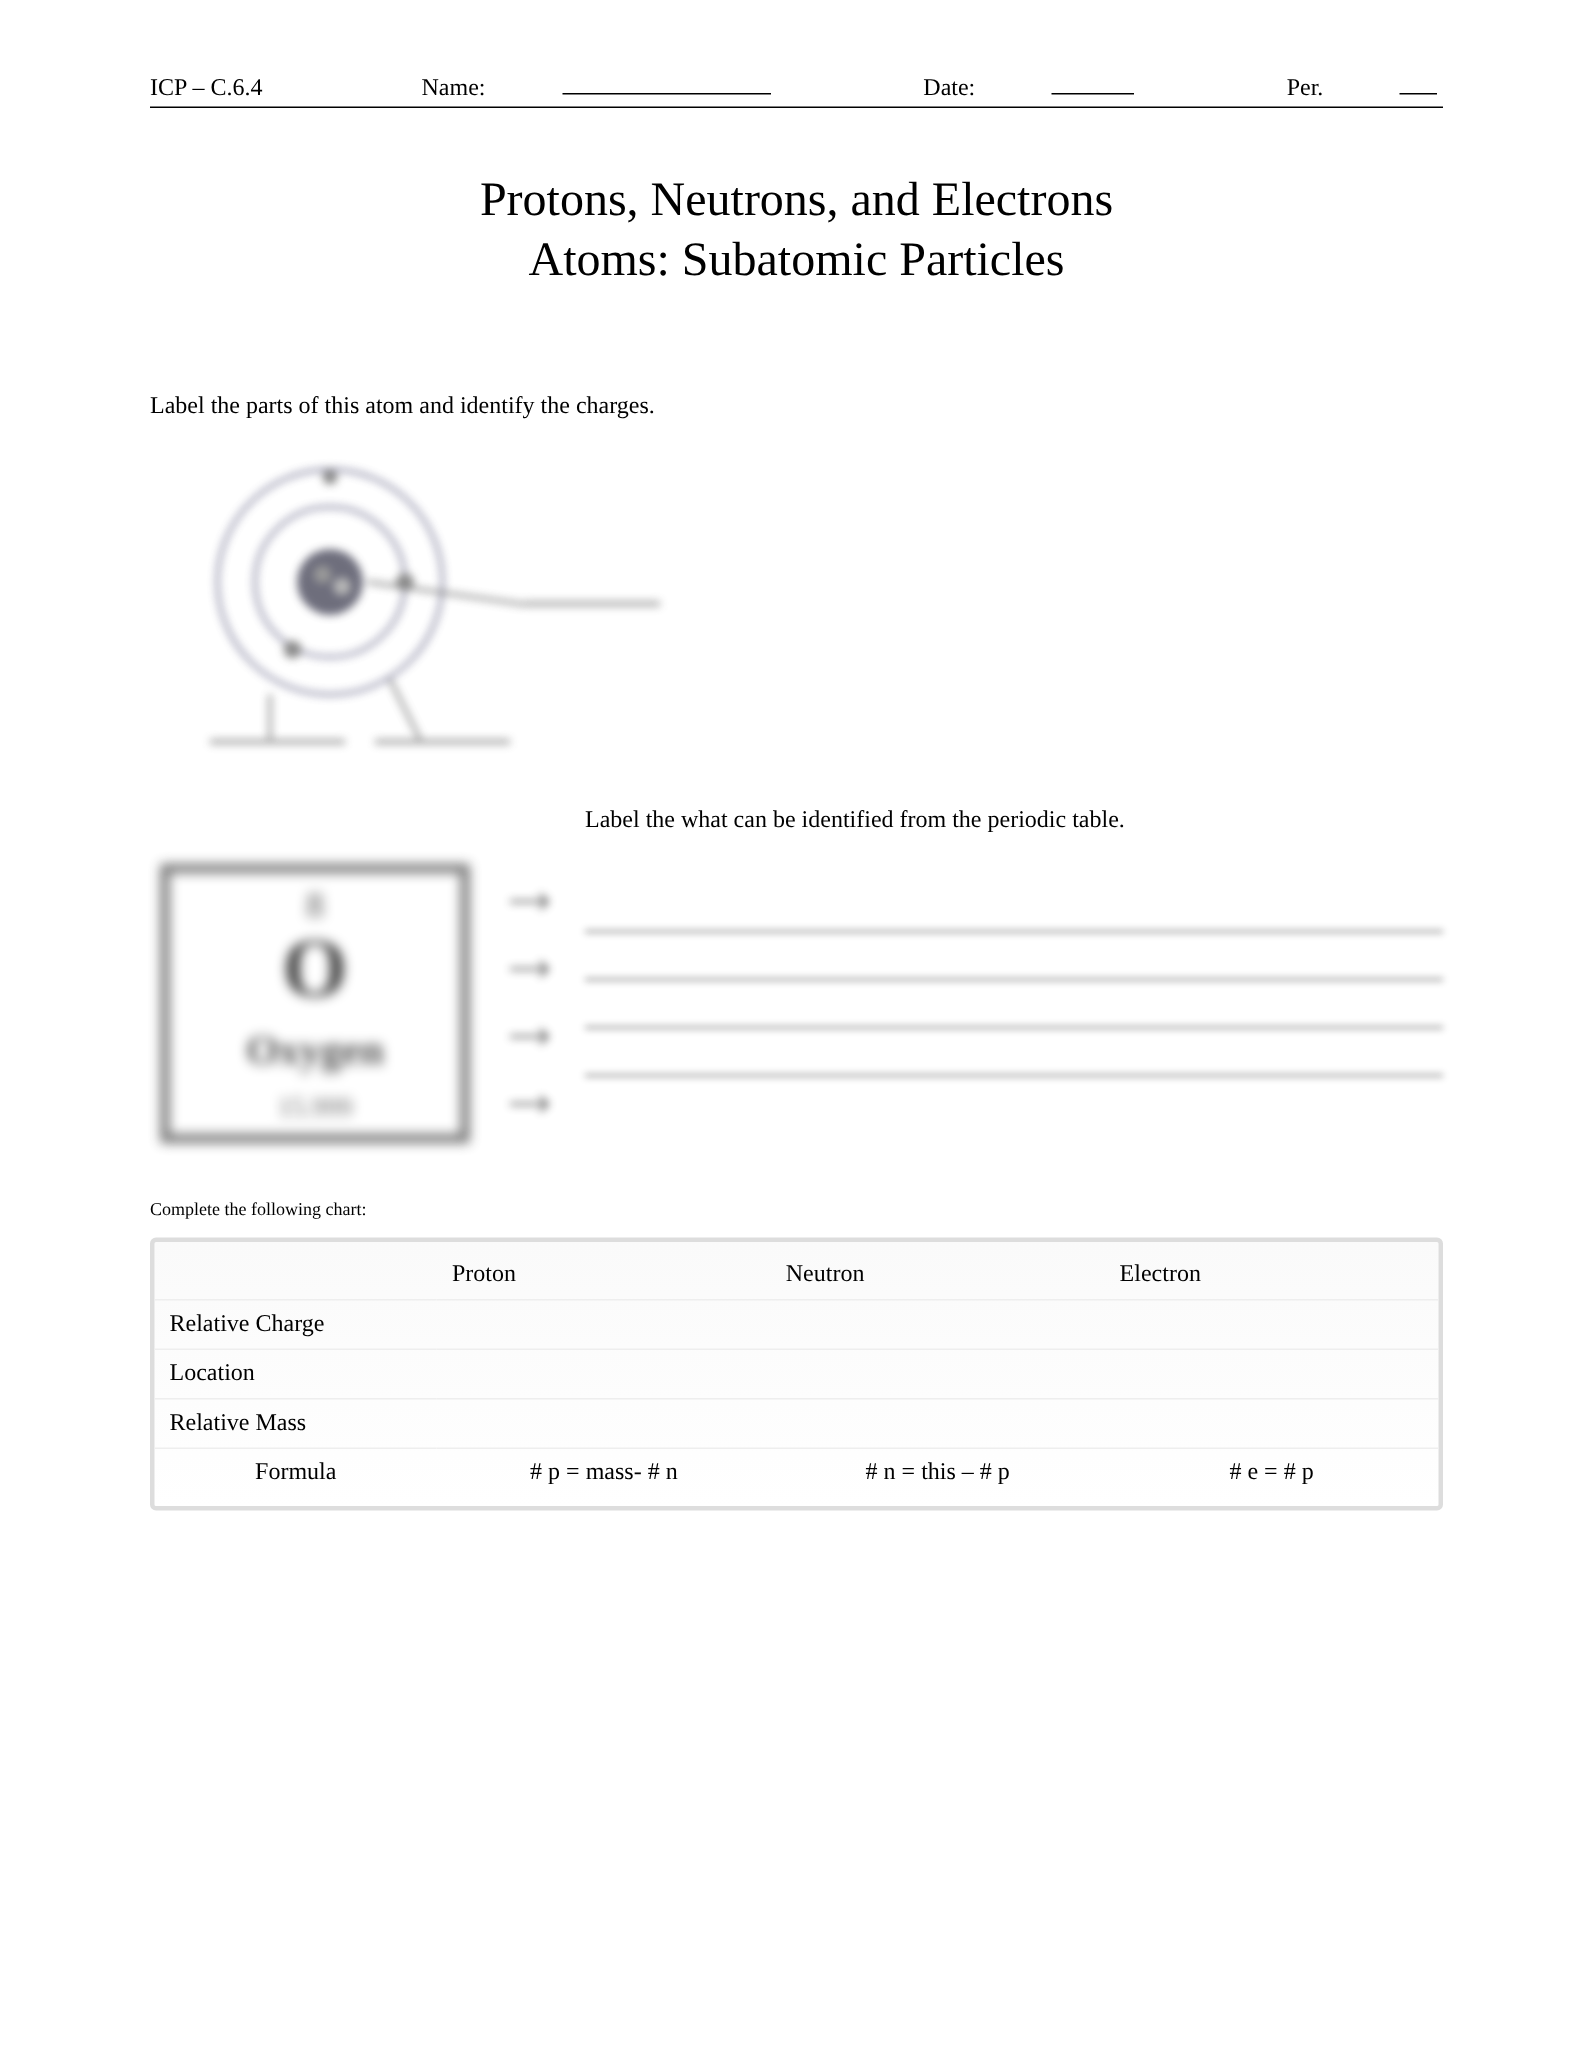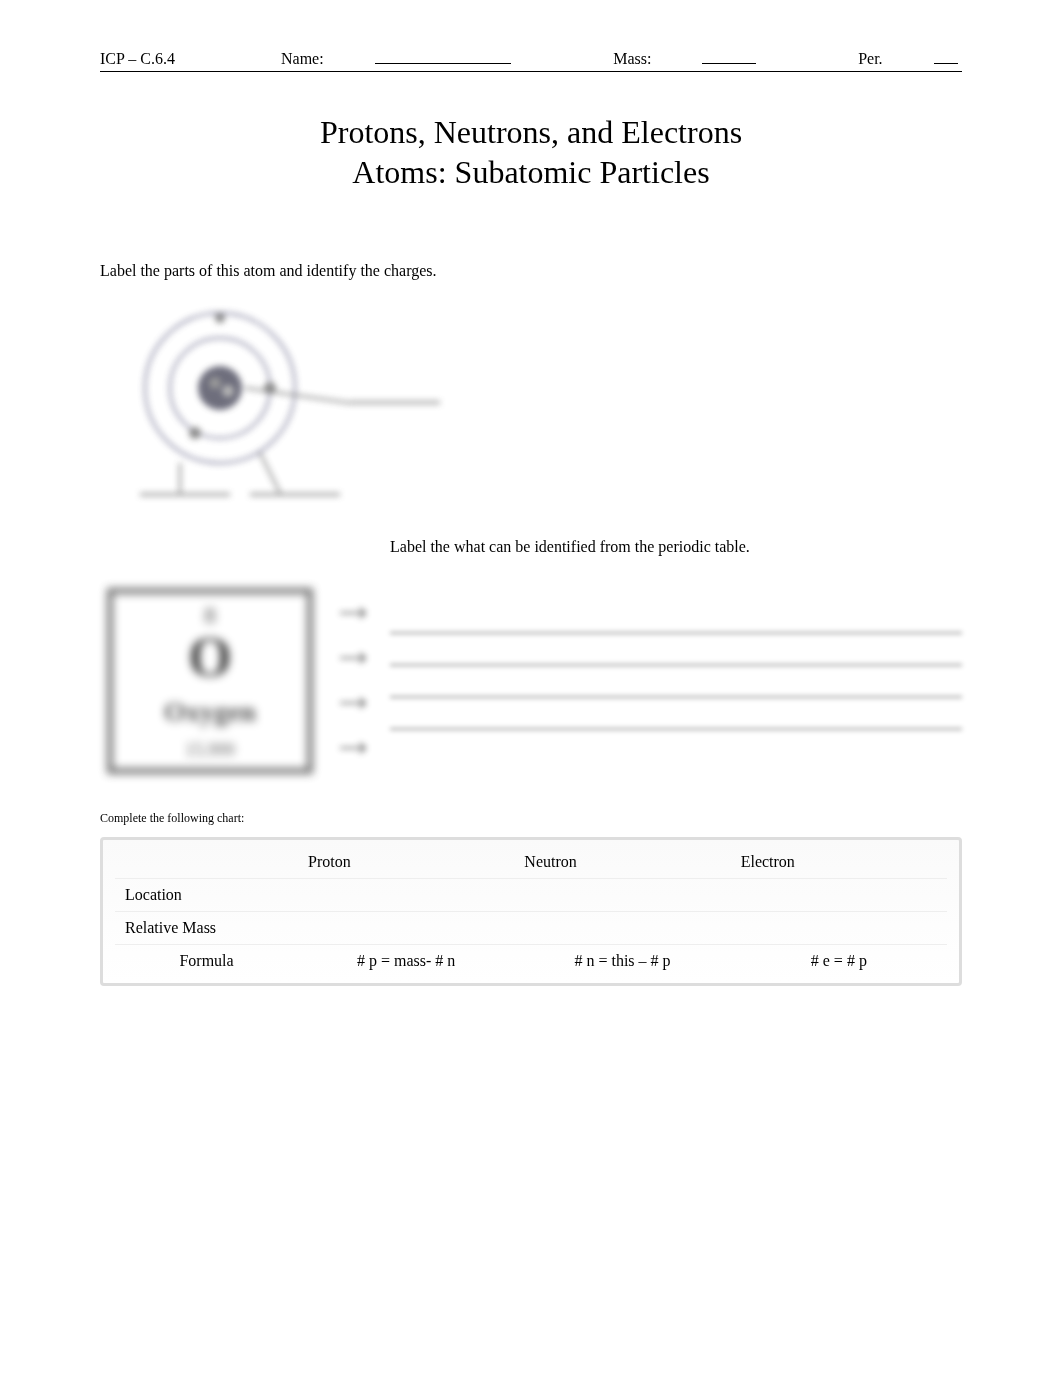--- a/index.html
+++ b/index.html
@@ -64,21 +64,21 @@
     }
     .atom-diagram svg {
       width: 100%;
       height: 100%;
       filter: blur(3px);
       opacity: 0.85;
     }
     .periodic-label {
       font-size: 16px;
       margin-left: 290px;
-      margin-bottom: 25px;
+      margin-bottom: 13px;
     }
     .periodic-area {
       display: flex;
       align-items: center;
       justify-content: flex-end;
       margin-bottom: 30px;
       gap: 20px;
     }
     .periodic-box {
       width: 220px;
@@ -110,21 +110,21 @@
       width: 30px;
       height: 15px;
     }
     .complete-label {
       font-size: 12px;
       margin-bottom: 11px;
     }
     .chart-wrap {
       border: 3px solid #ddd;
       border-radius: 4px;
-      padding: 6px 12px;
+      padding: 6px 0;
       background: linear-gradient(#fafafa, #fff);
     }
     table.chart {
       width: 100%;
       border-collapse: collapse;
       font-size: 16px;
     }
     table.chart th, table.chart td {
       text-align: left;
       padding: 7px 10px;
@@ -147,21 +147,21 @@
   </style>
 </head>
 <body>
 
 <div class="header-line">
   <span>ICP – C.6.4</span>
   <span>&nbsp;&nbsp;&nbsp;</span>
   <span>Name:</span>
   <span class="blank-name"></span>
   <span>&nbsp;</span>
-  <span>Mass:</span>
+  <span>Date:</span>
   <span class="blank-date"></span>
   <span>&nbsp;</span>
   <span>Per.</span>
   <span class="blank-per"></span>
 </div>
 
 <div class="title-block">
   <h1>Protons, Neutrons, and Electrons</h1>
   <h1>Atoms: Subatomic Particles</h1>
 </div>
@@ -226,20 +226,26 @@
 <div class="chart-wrap">
   <table class="chart">
     <tbody>
         <tr>
       <th class="col1"></th>
       <th class="col2">Proton</th>
       <th class="col3">Neutron</th>
       <th class="col4">Electron</th>
     </tr>
     <tr>
+      <td>Relative Charge</td>
+      <td class="blur-cell"></td>
+      <td class="blur-cell"></td>
+      <td class="blur-cell"></td>
+    </tr>
+    <tr>
       <td>Location</td>
       <td class="blur-cell"></td>
       <td class="blur-cell"></td>
       <td class="blur-cell"></td>
     </tr>
     <tr>
       <td>Relative Mass</td>
       <td class="blur-cell"></td>
       <td class="blur-cell"></td>
       <td class="blur-cell"></td>

